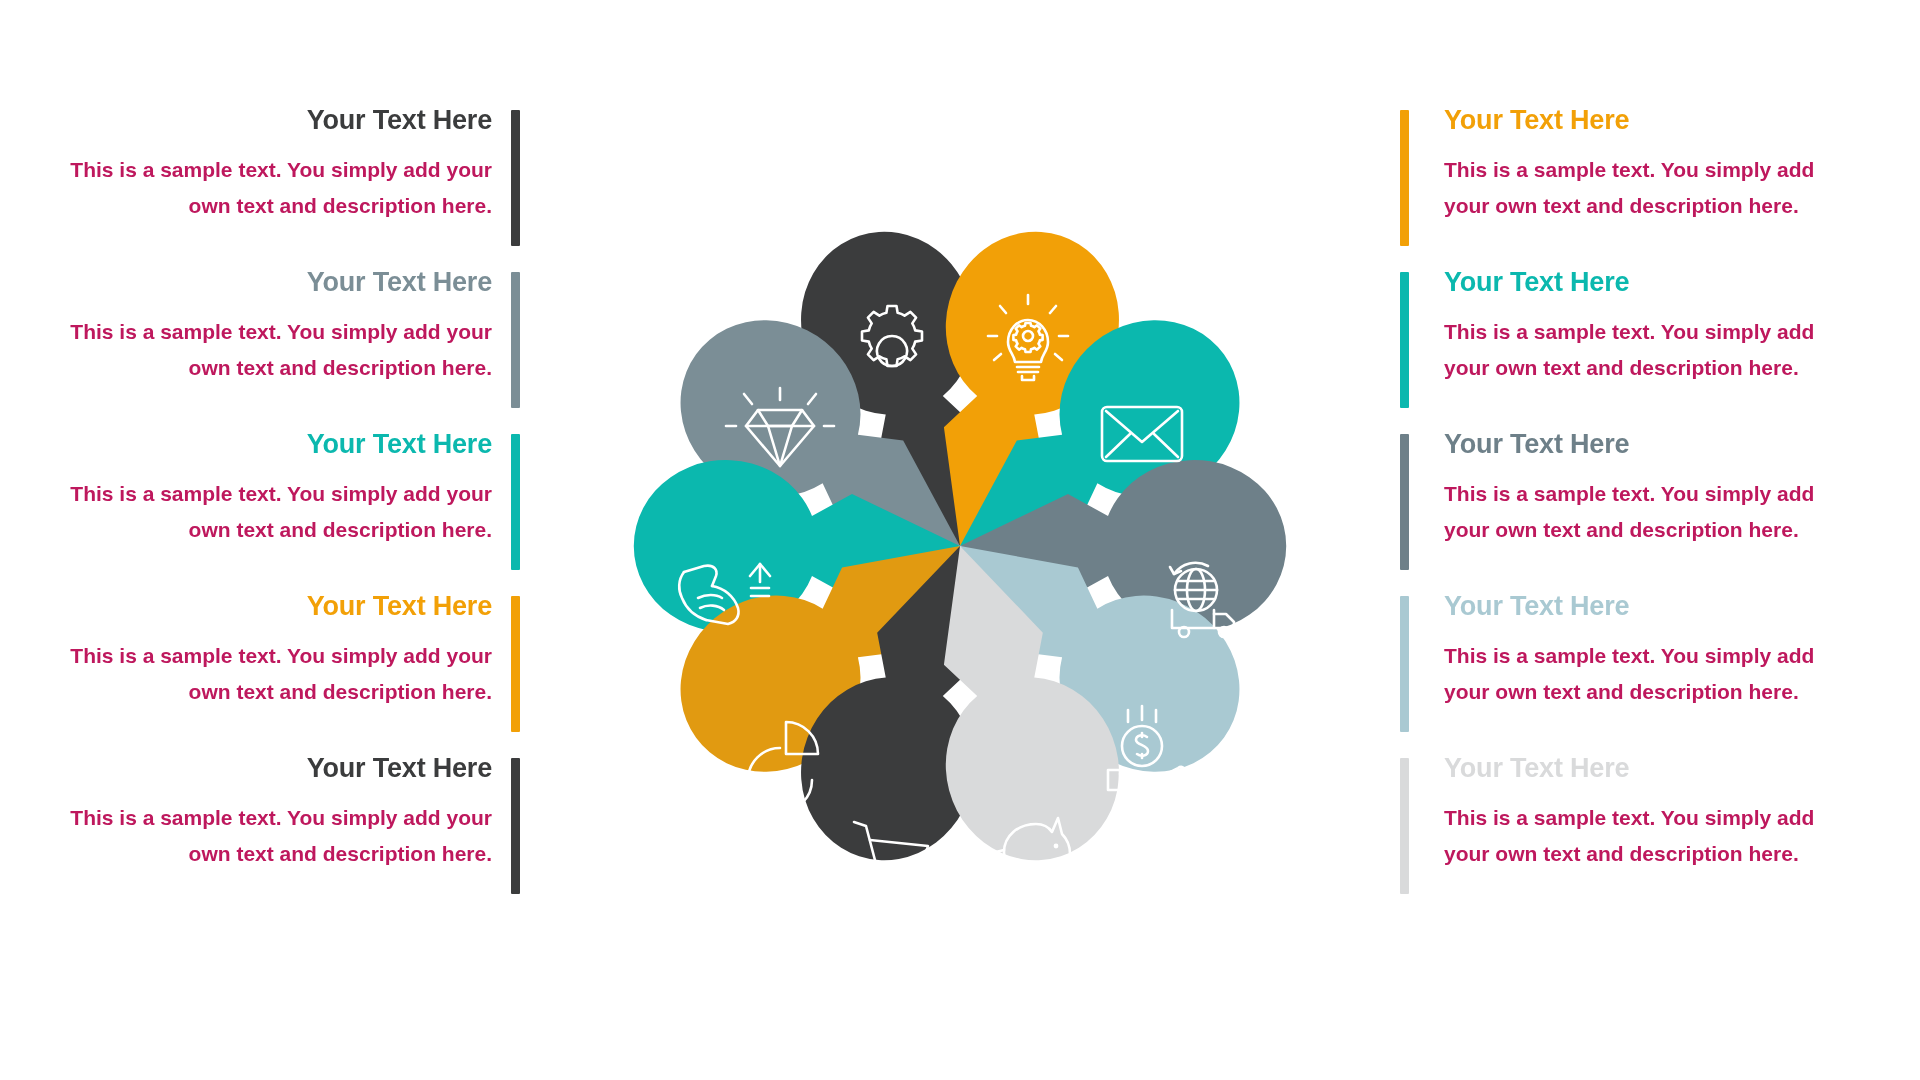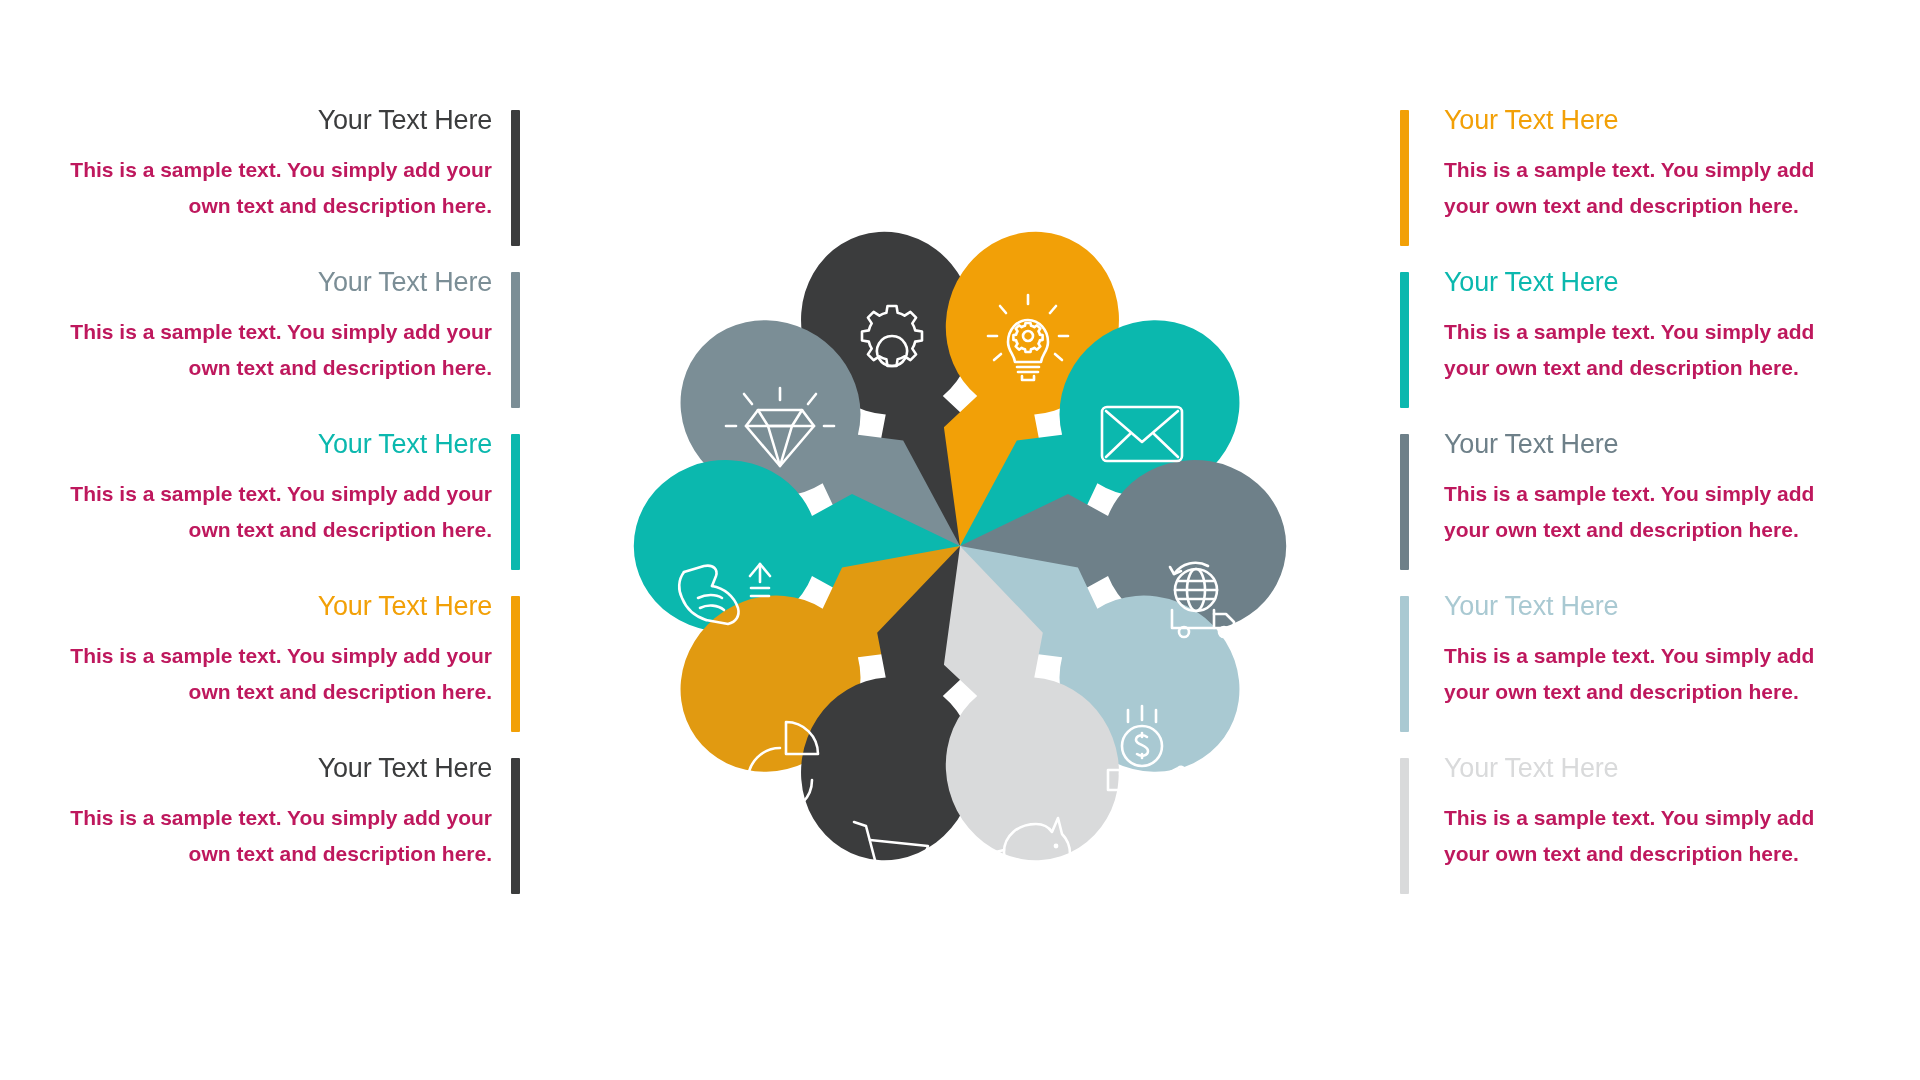--- a/index.html
+++ b/index.html
@@ -57,21 +57,21 @@
     position:absolute;
     left:0;
     top:4px;
     width:9px;
     height:136px;
     border-radius:1px;
   }
 
   .item-title{
     font-size:27px;
-    font-weight:normal;
+    font-weight:bold;
     line-height:1.1;
     letter-spacing:-0.2px;
     margin-bottom:16px;
     white-space:nowrap;
   }
   .item-desc{
     font-size:21px;
     line-height:1.72;
     color:#be185d;
     font-weight:bold;

